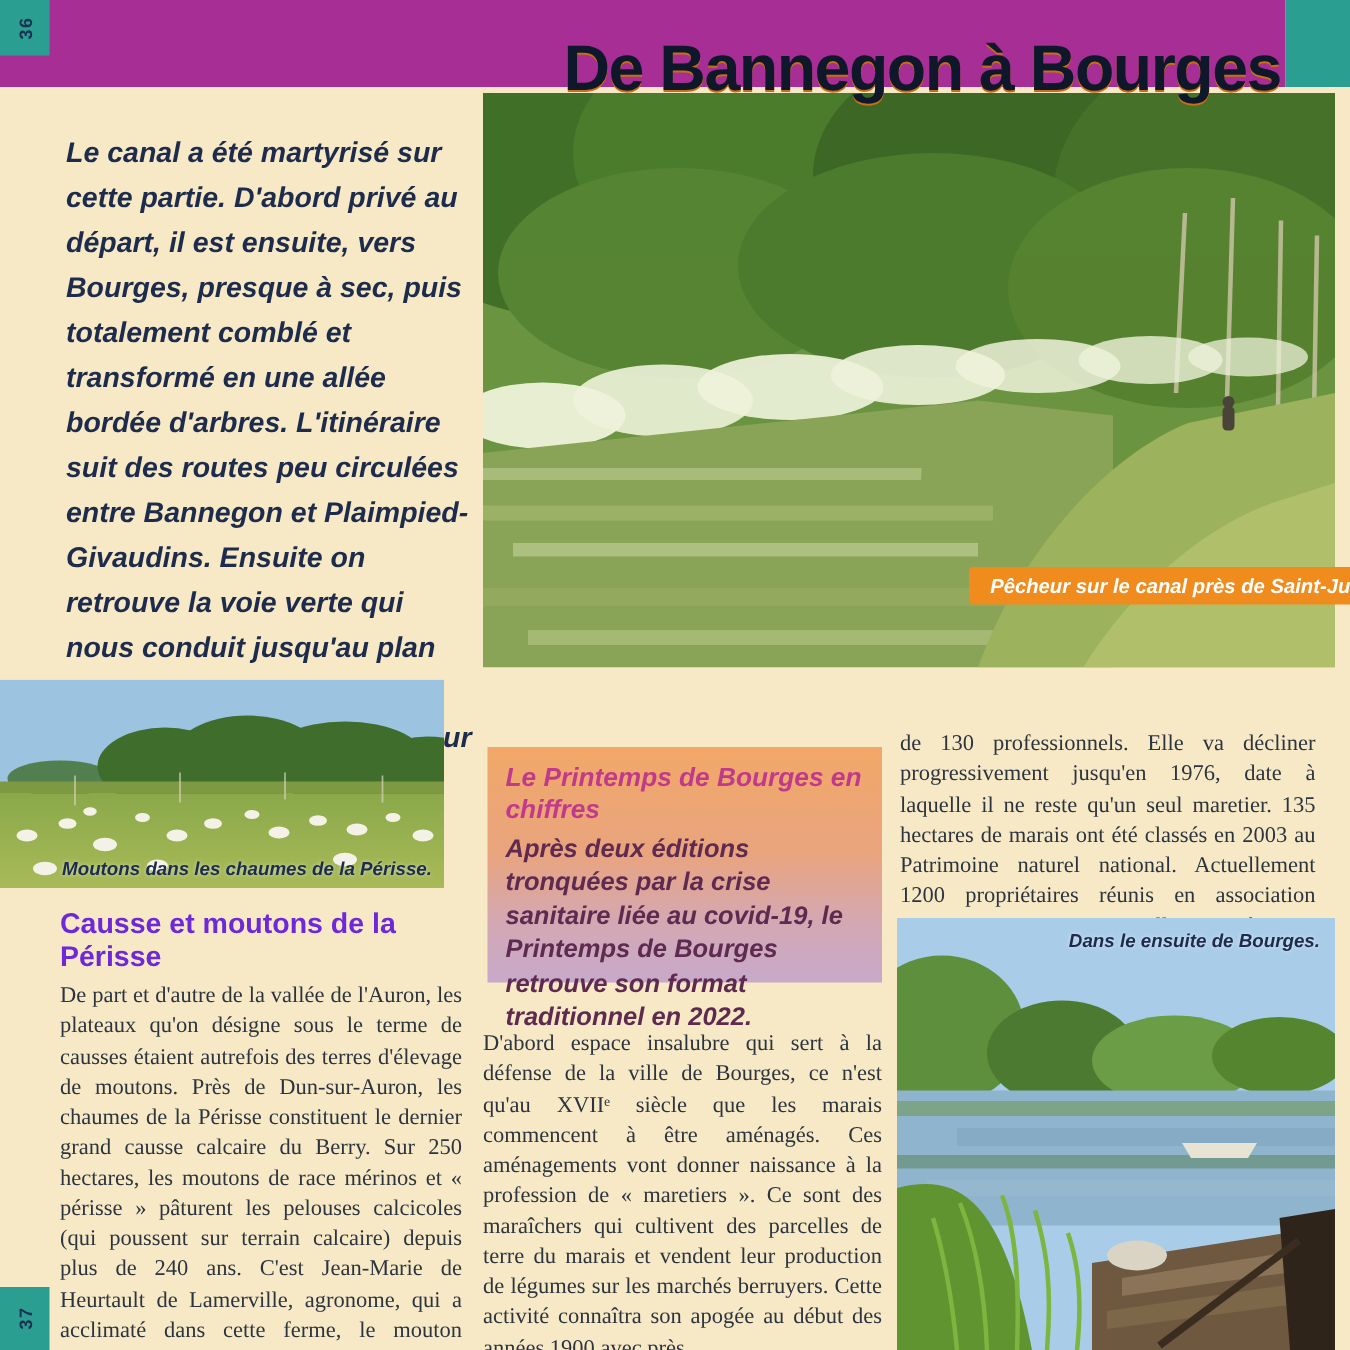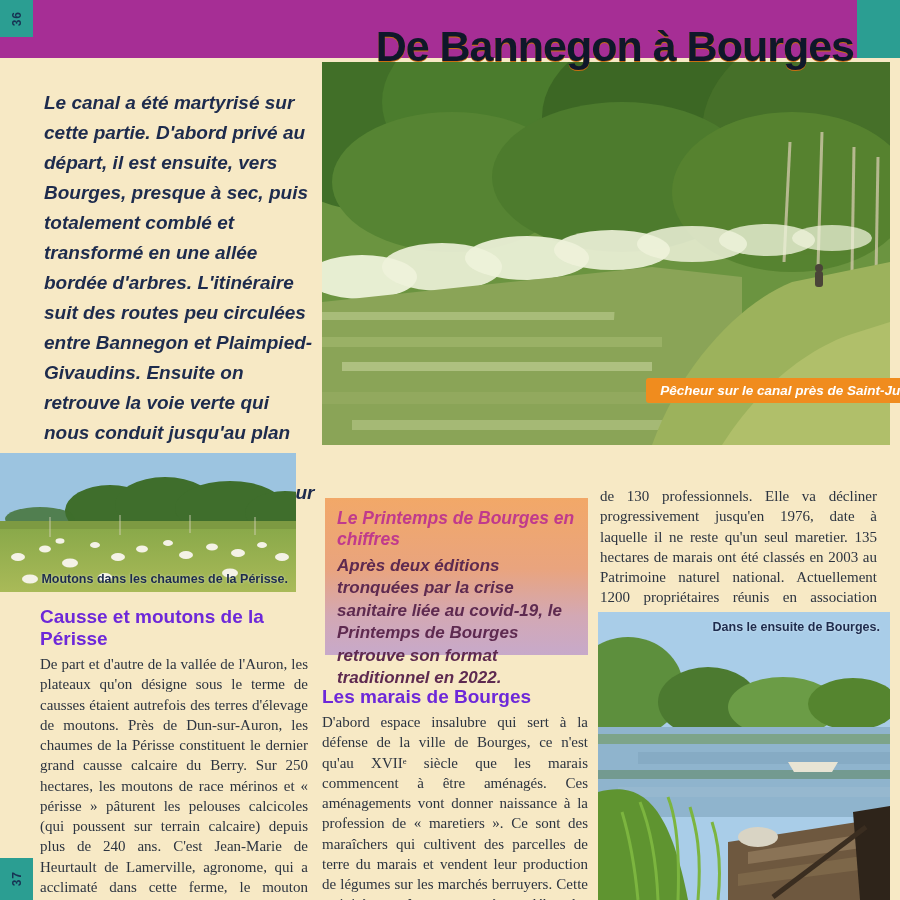--- a/index.html
+++ b/index.html
@@ -34,21 +34,21 @@
   .photo-canal{left:322px;top:62px;width:608px;height:383px;}
   .photo-sheep{left:0;top:453px;width:296px;height:139px;}
   .photo-marsh{left:598px;top:612px;width:292px;height:288px;}
   .caption-bar{
     position:absolute;right:0;top:316px;height:25px;padding:0 14px;
     background:#f08c1e;border-radius:3px 0 0 3px;
     display:flex;align-items:center;
     color:#ffffff;font-style:italic;font-weight:600;font-size:13.5px;
   }
   .caption-dark{
-    position:absolute;color:#1d2b4d;font-weight:600;font-size:12.5px;
+    position:absolute;color:#1d2b4d;font-style:italic;font-weight:600;font-size:12.5px;
     text-shadow:0 0 3px rgba(255,255,255,.55);white-space:nowrap;
   }
   .caption-sheep{right:8px;bottom:6px;}
   .caption-marsh{right:10px;top:8px;}
   
   .col-left{position:absolute;left:40px;top:606px;width:268px;}
   .col-mid{position:absolute;left:322px;top:686px;width:266px;}
   .col-right{position:absolute;left:600px;top:486px;width:277px;}
   .sec-heading{
     color:#6d28d9;font-weight:bold;font-size:19px;margin:0 0 4px 0;
@@ -191,21 +191,20 @@
     <h2 class="sec-heading">Causse et moutons de la Périsse</h2>
     <p class="body-serif">De part et d'autre de la vallée de l'Auron, les plateaux qu'on désigne sous le terme de causses étaient autrefois des terres d'élevage de moutons. Près de Dun-sur-Auron, les chaumes de la Périsse constituent le dernier grand causse calcaire du Berry. Sur 250 hectares, les moutons de race mérinos et « périsse » pâturent les pelouses calcicoles (qui poussent sur terrain calcaire) depuis plus de 240 ans. C'est Jean-Marie de Heurtault de Lamerville, agronome, qui a acclimaté dans cette ferme, le mouton mérinos, en 1781. Ce site est intéressant pour la flore qu'il héberge. On y trouve l'euphraise de Jaubert et la sabline des chaumes, deux plantes qui sont protégées au plan national.</p>
   </div>
 
   <div class="chiffres-box">
     <h3 class="chiffres-title">Le Printemps de Bourges en chiffres</h3>
     <p class="chiffres-text">Après deux éditions tronquées par la crise sanitaire liée au covid-19, le Printemps de Bourges retrouve son format traditionnel en 2022.</p>
   </div>
 
   <div class="col-mid">
-    <h2 class="sec-heading">Les marais de Bourges</h2>
     <p class="body-serif">D'abord espace insalubre qui sert à la défense de la ville de Bourges, ce n'est qu'au XVIIᵉ siècle que les marais commencent à être aménagés. Ces aménagements vont donner naissance à la profession de « maretiers ». Ce sont des maraîchers qui cultivent des parcelles de terre du marais et vendent leur production de légumes sur les marchés berruyers. Cette activité connaîtra son apogée au début des années 1900 avec près</p>
   </div>
 
   <div class="col-right">
     <p class="body-serif">de 130 professionnels. Elle va décliner progressivement jusqu'en 1976, date à laquelle il ne reste qu'un seul maretier. 135 hectares de marais ont été classés en 2003 au Patrimoine naturel national. Actuellement 1200 propriétaires réunis en association entretiennent 1400 parcelles vouées au jardinage familial.</p>
   </div>
 
   <div class="photo photo-marsh">
     <svg width="292" height="288" viewBox="0 0 292 288">
       <rect width="292" height="288" fill="#a9cde8"></rect>

